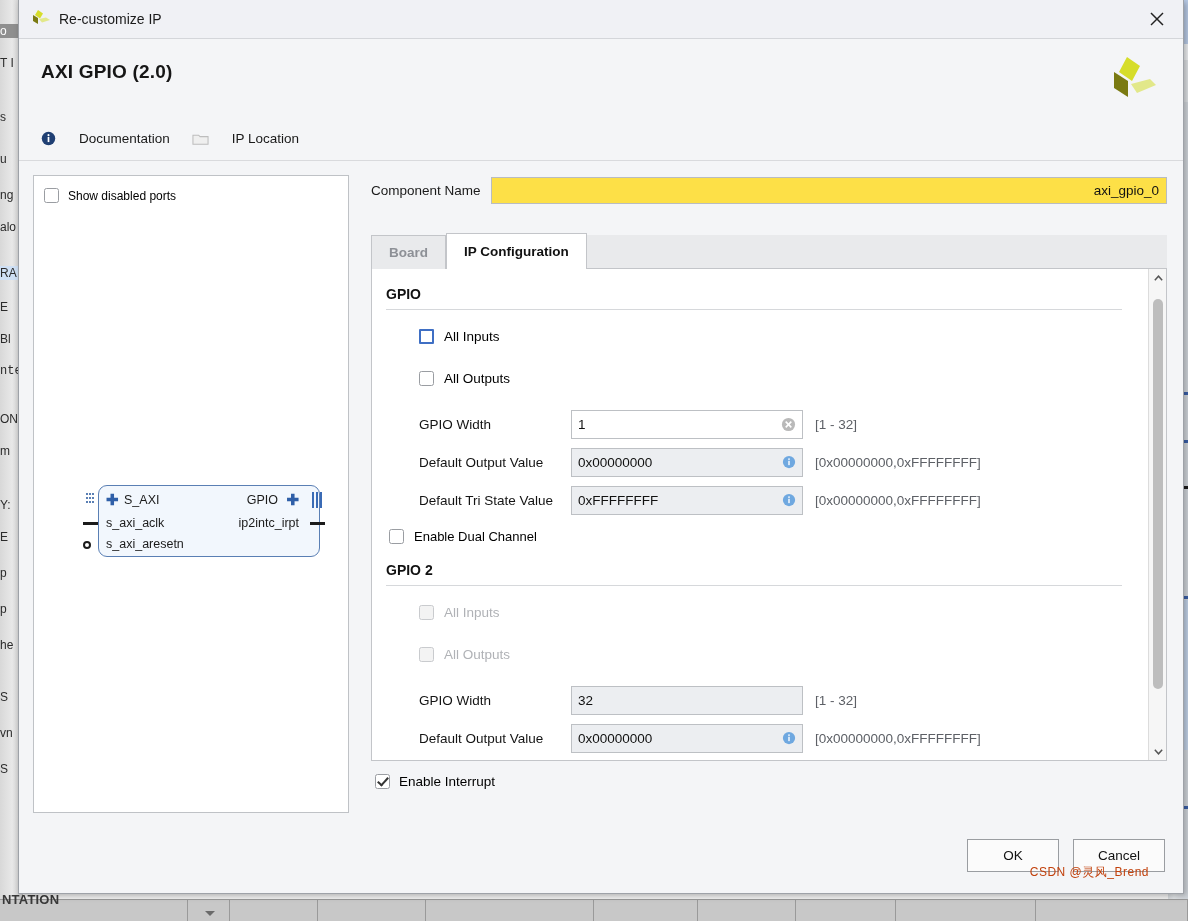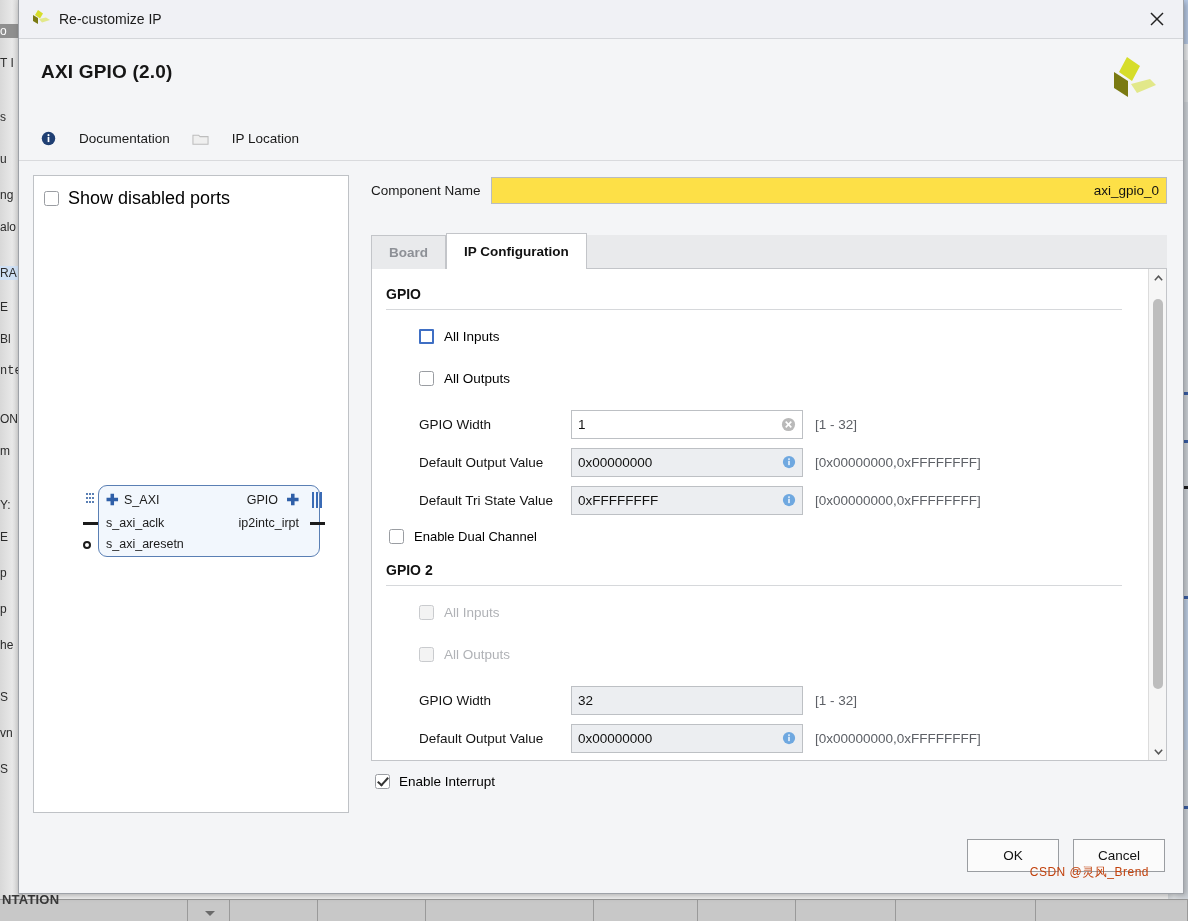--- a/index.html
+++ b/index.html
@@ -133,21 +133,21 @@
   .preview-panel {
     width: 316px; height: 638px;
     background: #ffffff;
     border: 1px solid #bfc2c6;
     position: relative;
     flex: 0 0 auto;
   }
   .show-ports-row {
     display: flex; align-items: center; gap: 9px;
     padding: 12px 0 0 10px;
-    font-size: 18px;
+    font-size: 12px;
   }
   .cb {
     width: 15px; height: 15px;
     border: 1px solid #9a9da2; border-radius: 2.5px;
     background: #fff; flex: 0 0 auto;
     display: inline-block; position: relative;
   }
   .cb.focus { border: 2px solid #3f6fc4; border-radius: 1px; }
   .cb.disabled { border-color: #c9cbce; background: #f3f3f3; }
   .cb.checked::after {

